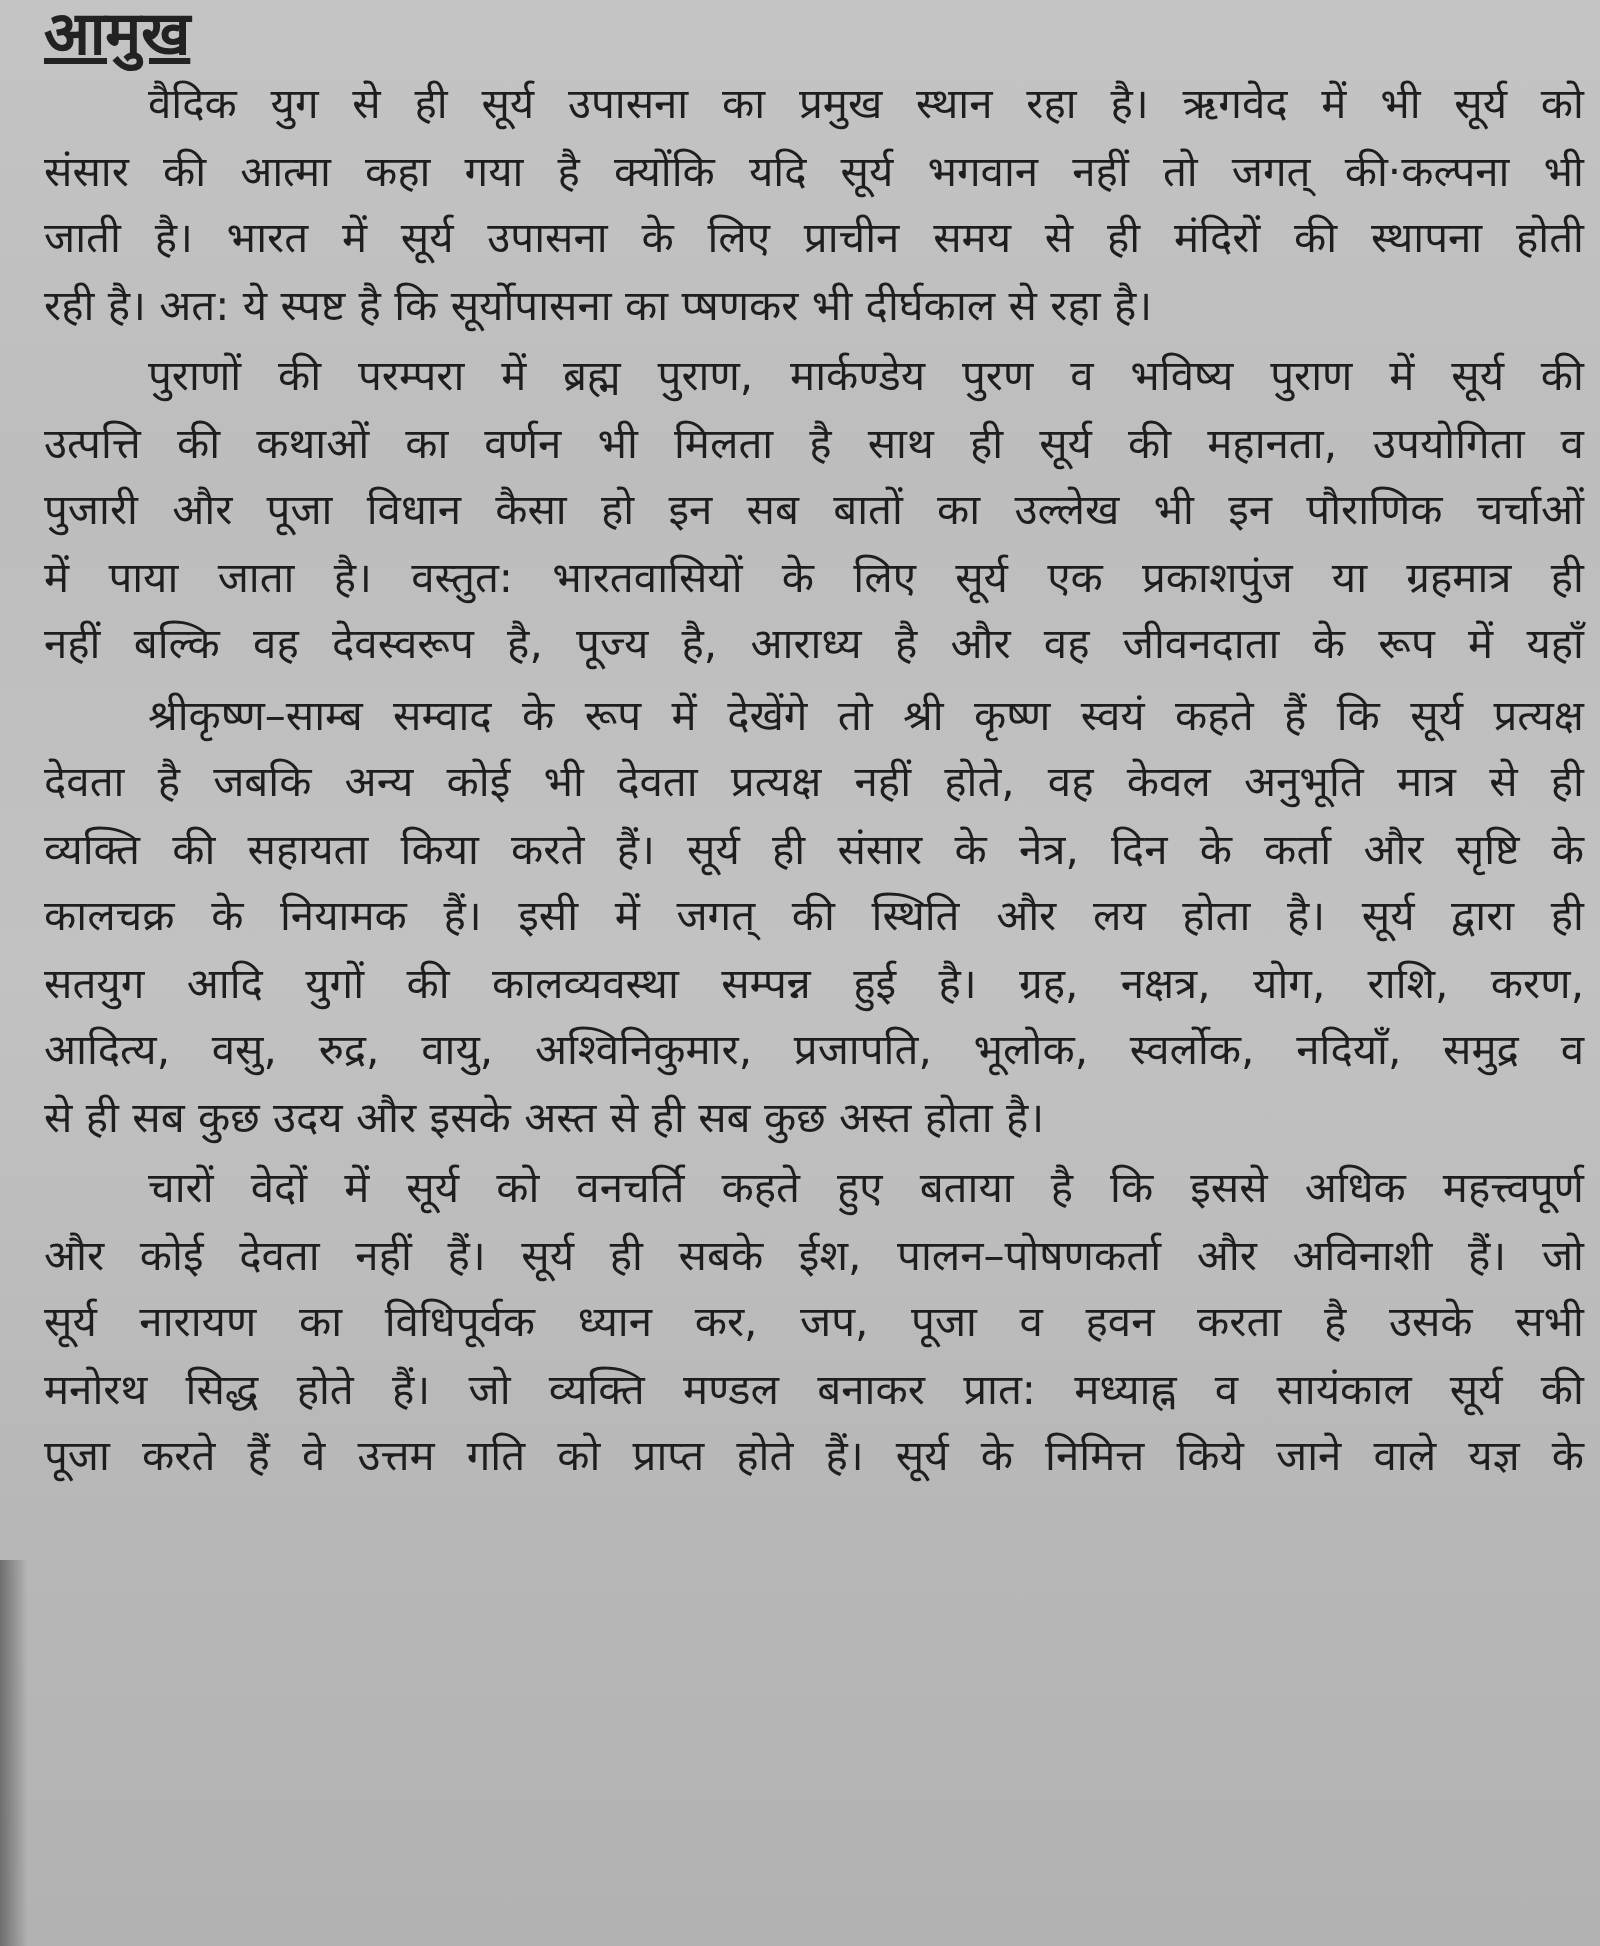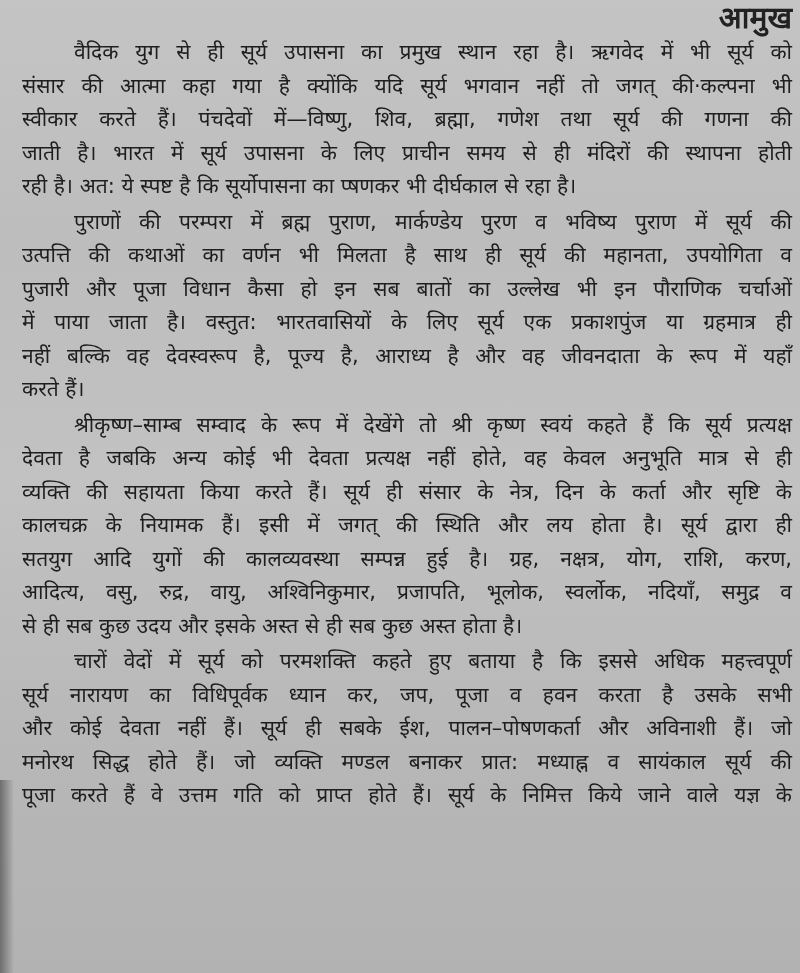--- a/index.html
+++ b/index.html
@@ -16,27 +16,28 @@
       position: absolute; left: 0; top: 780px; width: 14px; height: 193px;
       background: linear-gradient(90deg, #6e6e6e, rgba(180,180,180,0));
     }
     .page {
       position: absolute;
       left: 22px;
       top: 0;
       width: 770px;
     }
     .title {
-      text-align: right;
+      text-align: left;
       font-size: 30px;
       font-weight: bold;
       line-height: 36px;
       margin: 0;
       padding-top: 0px;
       color: #222;
+      text-decoration: underline;
     }
     .para {
       margin: 0;
       font-size: 21px;
       line-height: 33.5px;
       text-align: justify;
       word-spacing: 0px;
     }
     .line {
       display: block;
@@ -53,44 +54,42 @@
 <body>
 
 <div class="edge-shadow"></div>
 
 <div class="page">
   <h1 class="title">आमुख</h1>
 
   <p class="para">
     <span class="line indent">वैदिक युग से ही सूर्य उपासना का प्रमुख स्थान रहा है। ऋगवेद में भी सूर्य को</span>
     <span class="line">संसार की आत्मा कहा गया है क्योंकि यदि सूर्य भगवान नहीं तो जगत् की·कल्पना भी</span>
-    <span class="line">स्वीकार करते हैं। पंचदेवों में—विष्णु, शिव, ब्रह्मा, गणेश तथा सूर्य की गणना की</span>
     <span class="line">जाती है। भारत में सूर्य उपासना के लिए प्राचीन समय से ही मंदिरों की स्थापना होती</span>
     <span class="line last">रही है। अत: ये स्पष्ट है कि सूर्योपासना का प्षणकर भी दीर्घकाल से रहा है।</span>
   </p>
 
   <p class="para">
     <span class="line indent">पुराणों की परम्परा में ब्रह्म पुराण, मार्कण्डेय पुरण व भविष्य पुराण में सूर्य की</span>
     <span class="line">उत्पत्ति की कथाओं का वर्णन भी मिलता है साथ ही सूर्य की महानता, उपयोगिता व</span>
     <span class="line">पुजारी और पूजा विधान कैसा हो इन सब बातों का उल्लेख भी इन पौराणिक चर्चाओं</span>
     <span class="line">में पाया जाता है। वस्तुत: भारतवासियों के लिए सूर्य एक प्रकाशपुंज या ग्रहमात्र ही</span>
     <span class="line">नहीं बल्कि वह देवस्वरूप है, पूज्य है, आराध्य है और वह जीवनदाता के रूप में यहाँ</span>
-    <span class="line last">करते हैं।</span>
   </p>
 
   <p class="para">
     <span class="line indent">श्रीकृष्ण–साम्ब सम्वाद के रूप में देखेंगे तो श्री कृष्ण स्वयं कहते हैं कि सूर्य प्रत्यक्ष</span>
     <span class="line">देवता है जबकि अन्य कोई भी देवता प्रत्यक्ष नहीं होते, वह केवल अनुभूति मात्र से ही</span>
     <span class="line">व्यक्ति की सहायता किया करते हैं। सूर्य ही संसार के नेत्र, दिन के कर्ता और सृष्टि के</span>
     <span class="line">कालचक्र के नियामक हैं। इसी में जगत् की स्थिति और लय होता है। सूर्य द्वारा ही</span>
     <span class="line">सतयुग आदि युगों की कालव्यवस्था सम्पन्न हुई है। ग्रह, नक्षत्र, योग, राशि, करण,</span>
     <span class="line">आदित्य, वसु, रुद्र, वायु, अश्विनिकुमार, प्रजापति, भूलोक, स्वर्लोक, नदियाँ, समुद्र व</span>
     <span class="line last">से ही सब कुछ उदय और इसके अस्त से ही सब कुछ अस्त होता है।</span>
   </p>
 
   <p class="para">
-    <span class="line indent">चारों वेदों में सूर्य को परमशक्ति कहते हुए बताया है कि इससे अधिक महत्त्वपूर्ण</span>
+    <span class="line indent">चारों वेदों में सूर्य को वनचर्ति कहते हुए बताया है कि इससे अधिक महत्त्वपूर्ण</span>
+    <span class="line">और कोई देवता नहीं हैं। सूर्य ही सबके ईश, पालन–पोषणकर्ता और अविनाशी हैं। जो</span>
     <span class="line">सूर्य नारायण का विधिपूर्वक ध्यान कर, जप, पूजा व हवन करता है उसके सभी</span>
-    <span class="line">और कोई देवता नहीं हैं। सूर्य ही सबके ईश, पालन–पोषणकर्ता और अविनाशी हैं। जो</span>
     <span class="line">मनोरथ सिद्ध होते हैं। जो व्यक्ति मण्डल बनाकर प्रात: मध्याह्न व सायंकाल सूर्य की</span>
     <span class="line">पूजा करते हैं वे उत्तम गति को प्राप्त होते हैं। सूर्य के निमित्त किये जाने वाले यज्ञ के</span>
   </p>
 </div>
 
 </body></html>

